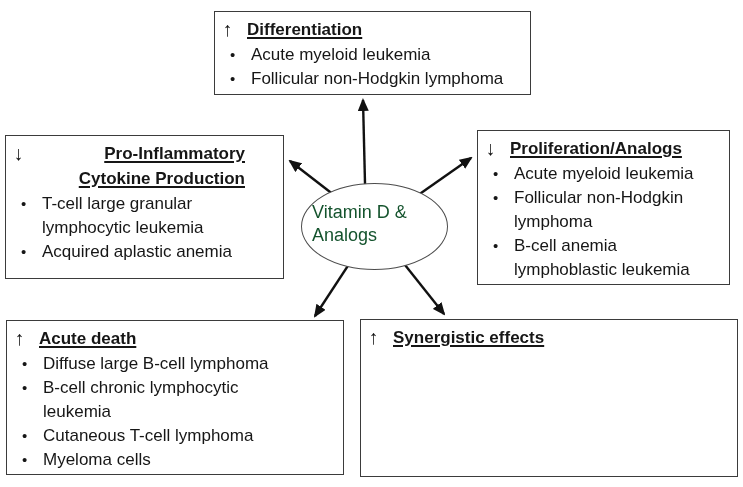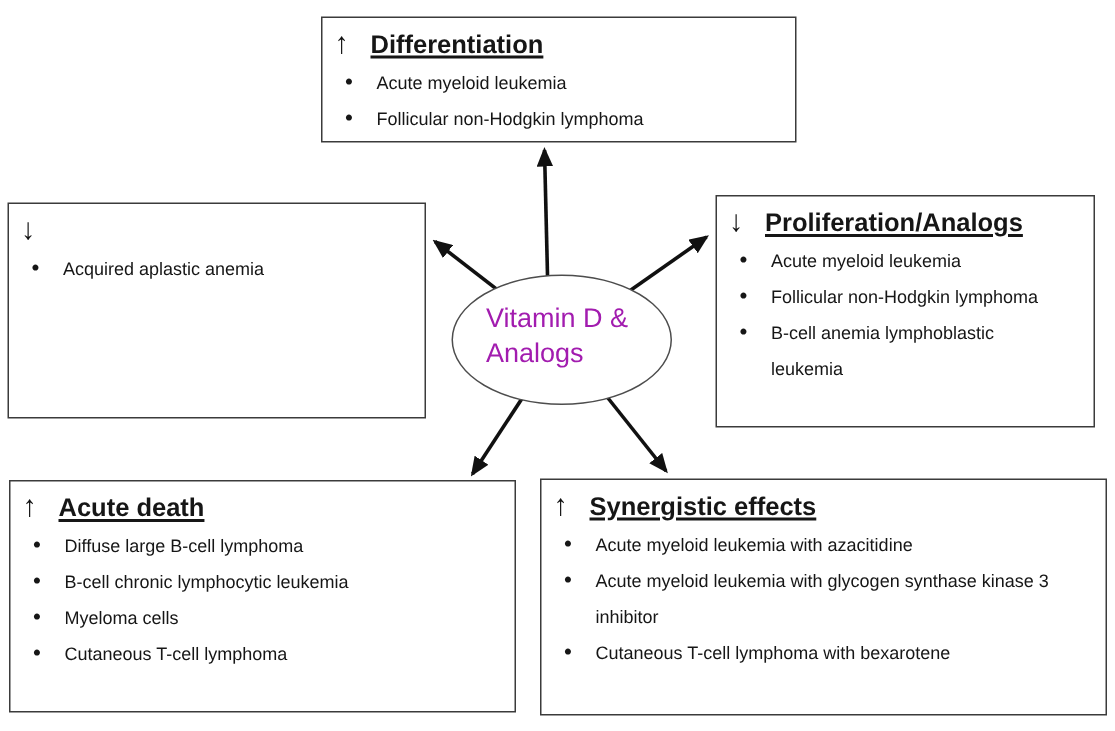--- a/index.html
+++ b/index.html
@@ -47,21 +47,21 @@
   .title-text {
     text-decoration: underline;
     text-decoration-thickness: 1.8px;
     text-underline-offset: 2px;
     text-align: right;
   }
   ul.items {
     margin: 1px 0 0 0;
     padding: 0;
     list-style: none;
-    font-size: 12px;
+    font-size: 17px;
     line-height: 24px;
   }
   ul.items li {
     position: relative;
     padding-left: 28px;
   }
   ul.items li::before {
     content: "\2022";
     position: absolute;
     left: 7px;
@@ -94,25 +94,25 @@
     z-index: 2;
     left: 301px; top: 183px;
     width: 147px; height: 87px;
     box-sizing: border-box;
     background: #ffffff;
     border: 1.6px solid #4d4d4d;
     border-radius: 50%;
   }
   .center-label {
     position: absolute;
-    left: 22px;
+    left: 10px;
     top: 17px;
     font-size: 18px;
     line-height: 23px;
-    color: #a21caf;
+    color: #14532d;
     white-space: nowrap;
   }
 </style>
 </head>
 <body>
 
 <div class="stage">
 
   <svg class="connectors" viewBox="0 0 743 487" xmlns="http://www.w3.org/2000/svg">
     <defs>
@@ -134,22 +134,24 @@
     </div>
     <ul class="items">
       <li>Acute myeloid leukemia</li>
       <li>Follicular non-Hodgkin lymphoma</li>
     </ul>
   </div>
 
   <div class="node-box box-cytokine">
     <div class="box-title">
       <span class="dir-icon">↓</span>
+      <span class="title-text">Pro-Inflammatory Cytokine Production</span>
     </div>
     <ul class="items">
+      <li>T-cell large granular lymphocytic leukemia</li>
       <li>Acquired aplastic anemia</li>
     </ul>
   </div>
 
   <div class="node-box box-proliferation">
     <div class="box-title">
       <span class="dir-icon">↓</span>
       <span class="title-text">Proliferation/Analogs</span>
     </div>
     <ul class="items">
@@ -160,35 +162,30 @@
   </div>
 
   <div class="node-box box-celldeath">
     <div class="box-title">
       <span class="dir-icon">↑</span>
       <span class="title-text">Acute death</span>
     </div>
     <ul class="items">
       <li>Diffuse large B-cell lymphoma</li>
       <li>B-cell chronic lymphocytic leukemia</li>
+      <li>Cutaneous T-cell lymphoma</li>
       <li>Myeloma cells</li>
-      <li>Cutaneous T-cell lymphoma</li>
     </ul>
   </div>
 
   <div class="node-box box-synergistic">
     <div class="box-title">
       <span class="dir-icon">↑</span>
       <span class="title-text">Synergistic effects</span>
     </div>
-    <ul class="items">
-      <li>Acute myeloid leukemia with azacitidine</li>
-      <li>Acute myeloid leukemia with glycogen synthase kinase 3 inhibitor</li>
-      <li>Cutaneous T-cell lymphoma with bexarotene</li>
-    </ul>
   </div>
 
   <div class="center-ellipse">
     <div class="center-label">
       <div>Vitamin D &amp;</div>
       <div>Analogs</div>
     </div>
   </div>
 
 </div>

